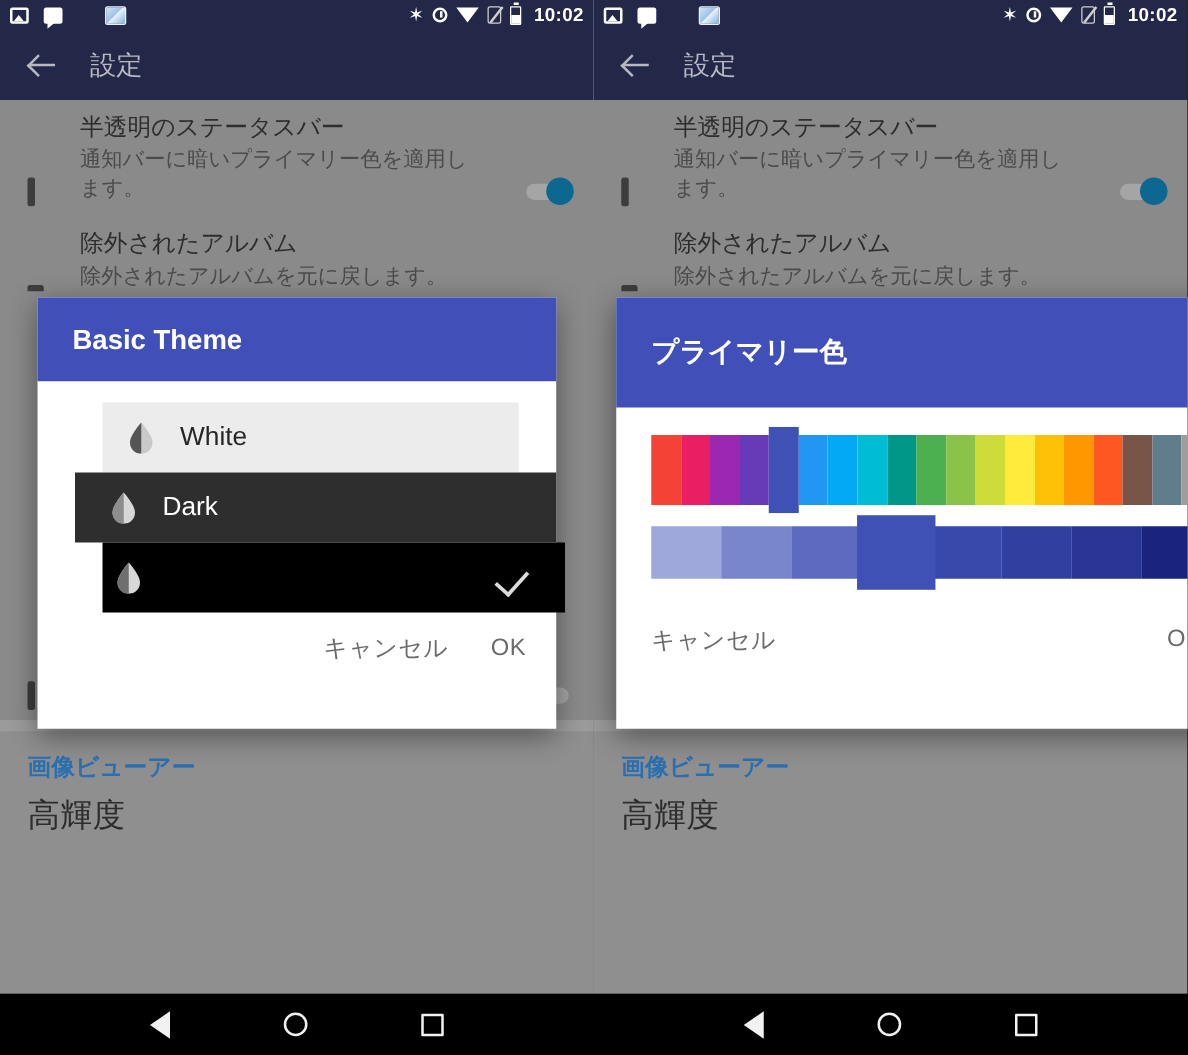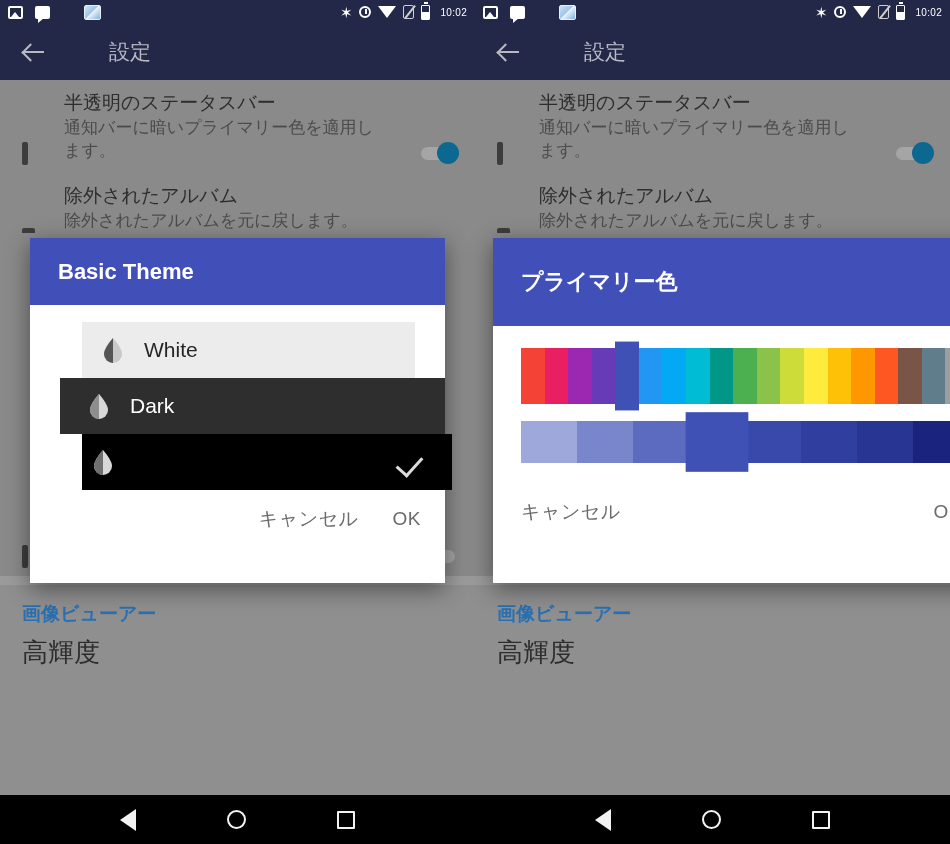--- a/index.html
+++ b/index.html
@@ -19,21 +19,21 @@
   .panel.right{ left:475px; }
 
   
   .statusbar{
     position:absolute; top:0; left:0; width:475px; height:24px;
     background:#232848; color:#fff;
     display:flex; align-items:center; padding:0 8px;
   }
   .sb-left{ display:flex; align-items:center; gap:12px; }
   .sb-right{ margin-left:auto; display:flex; align-items:center; gap:7px; }
-  .sb-clock{ font-size:10px; font-weight:normal; letter-spacing:.3px; margin-left:3px;}
+  .sb-clock{ font-size:15px; font-weight:bold; letter-spacing:.3px; margin-left:3px;}
   .sb-ico{ display:inline-block; line-height:1; }
   .ico-photo{width:15px;height:13px;border:2px solid #fff;border-radius:2px;position:relative;overflow:hidden;}
   .ico-photo::after{content:"";position:absolute;left:1px;bottom:0px;width:0;height:0;border-left:4px solid transparent;border-right:4px solid transparent;border-bottom:5px solid #fff;}
   .ico-msg{width:15px;height:13px;background:#fff;border-radius:2px;position:relative;}
   .ico-msg::after{content:"";position:absolute;left:3px;bottom:-4px;width:0;height:0;border-left:0 solid transparent;border-right:6px solid transparent;border-top:5px solid #fff;}
   .ico-app{width:17px;height:15px;border-radius:2px;
     background:linear-gradient(135deg,#cfe3f5 0%,#9fc4e8 45%,#e9f2fa 50%,#7fb0dd 100%);
     border:1px solid #e8f1fa;}
   .ico-bt{font-size:15px;font-weight:bold;}
   .ico-alarm{width:12px;height:12px;border:2px solid #fff;border-radius:50%;position:relative;}
@@ -54,21 +54,21 @@
 
   
   .appbar{
     position:absolute; top:24px; left:0; width:475px; height:56px;
     background:#232848; display:flex; align-items:center; padding-left:22px; gap:26px;
     color:#b8b8c2;
   }
   .backarrow{ width:24px;height:24px;position:relative;}
   .backarrow::before{content:"";position:absolute;left:2px;top:11px;width:20px;height:2.4px;background:#b8b8c2;}
   .backarrow::after{content:"";position:absolute;left:2px;top:6px;width:11px;height:11px;border-left:2.4px solid #b8b8c2;border-bottom:2.4px solid #b8b8c2;transform:rotate(45deg);}
-  .appbar-title{ font-size:21px; color:#b9b9c3;margin-left:37px; }
+  .appbar-title{ font-size:21px; color:#b9b9c3; }
 
   
   .content{
     position:absolute; top:80px; left:0; width:475px; height:715px;
     background:#8f8f8f;
   }
   .sect{ background:#8a8a8a; }
   .row{ display:flex; align-items:flex-end; padding:10px 16px 10px 22px; }
   .row .ic{ width:42px; flex:0 0 42px; padding-top:10px; }
   .row .txt{ flex:1; padding-right:10px; }

